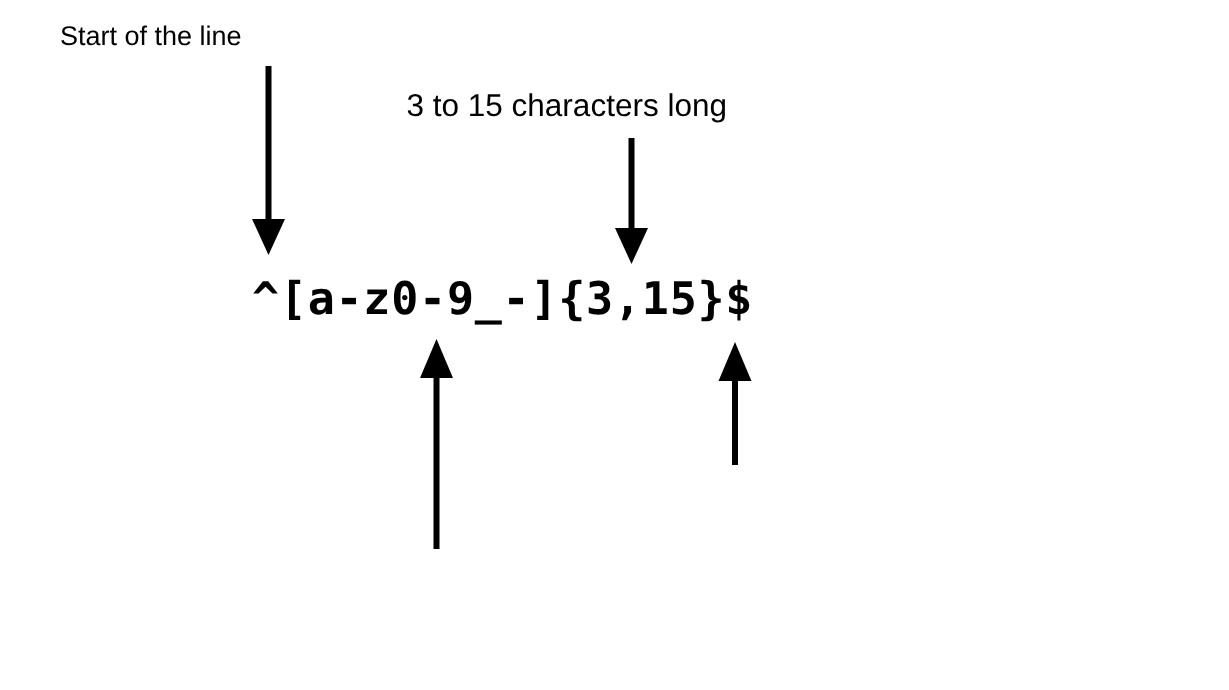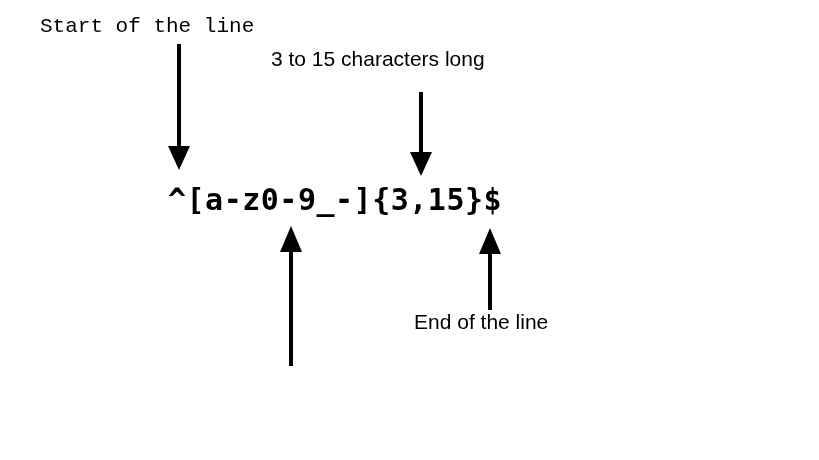--- a/index.html
+++ b/index.html
@@ -19,22 +19,22 @@
   .label {
     position: absolute;
     font-family: "Liberation Sans", sans-serif;
     font-size: 21px;
     line-height: 1.2;
     color: #000000;
     white-space: nowrap;
   }
   .label-mono {
     position: absolute;
-    font-family: Liberation Mono, monospace;
-    font-size: 21px;
+    font-family: Liberation Sans, sans-serif;
+    font-size: 18px;
     line-height: 1.2;
     color: #000000;
     white-space: nowrap;
   }
   .regex {
     position: absolute;
     font-family: "DejaVu Sans Mono", monospace;
     font-size: 30px;
     font-weight: bold;
     letter-spacing: 0.5px;
@@ -56,21 +56,21 @@
 
   <div class="label-mono" style="left: 40px; top: 14px;">Start of the line</div>
 
   <div class="arrow" style="left: 160px; top: 44px;">
     <svg width="40" height="130" viewBox="0 0 40 130">
       <line x1="19" y1="0" x2="19" y2="110" stroke="#000000" stroke-width="4"></line>
       <polygon points="19,126 8,102 30,102" fill="#000000"></polygon>
     </svg>
   </div>
 
-  <div class="label" style="left: 271px; top: 46px;">3 to 15 characters long</div>
+  <div class="label" style="left: 271px; top: 58px;">3 to 15 characters long</div>
 
   <div class="arrow" style="left: 402px; top: 92px;">
     <svg width="40" height="88" viewBox="0 0 40 88">
       <line x1="19" y1="0" x2="19" y2="66" stroke="#000000" stroke-width="4"></line>
       <polygon points="19,84 8,60 30,60" fill="#000000"></polygon>
     </svg>
   </div>
 
   <div class="regex" style="left: 168px; top: 182px;">^[a-z0-9_-]{3,15}$</div>
 
@@ -81,16 +81,15 @@
     </svg>
   </div>
 
   <div class="arrow" style="left: 471px; top: 228px;">
     <svg width="40" height="82" viewBox="0 0 40 82">
       <line x1="19" y1="82" x2="19" y2="22" stroke="#000000" stroke-width="4"></line>
       <polygon points="19,0 8,26 30,26" fill="#000000"></polygon>
     </svg>
   </div>
 
-  <div class="label" style="left: 414px; top: 309px;">End of the line</div>
 
 
 </div>
 
 </body></html>

